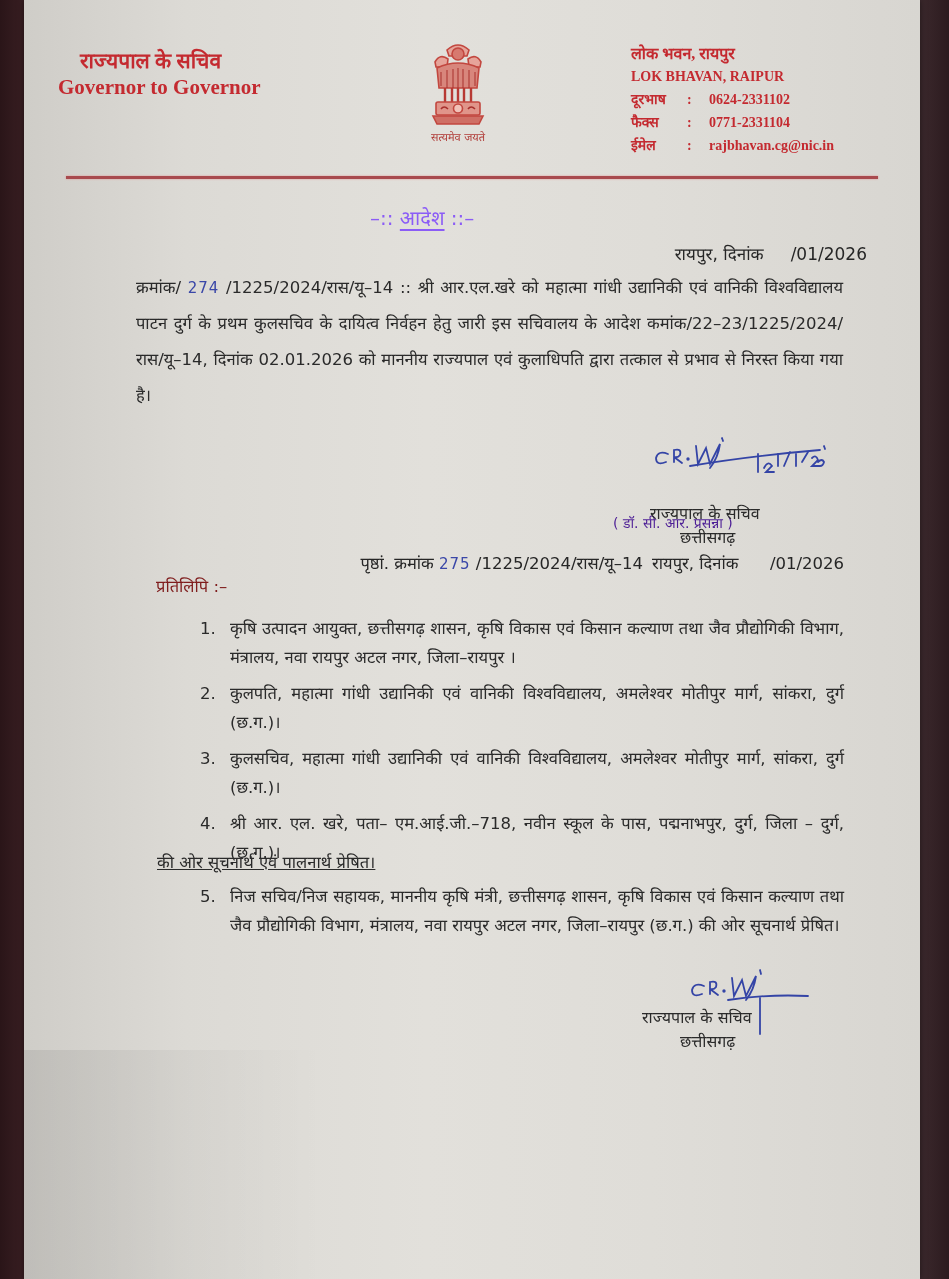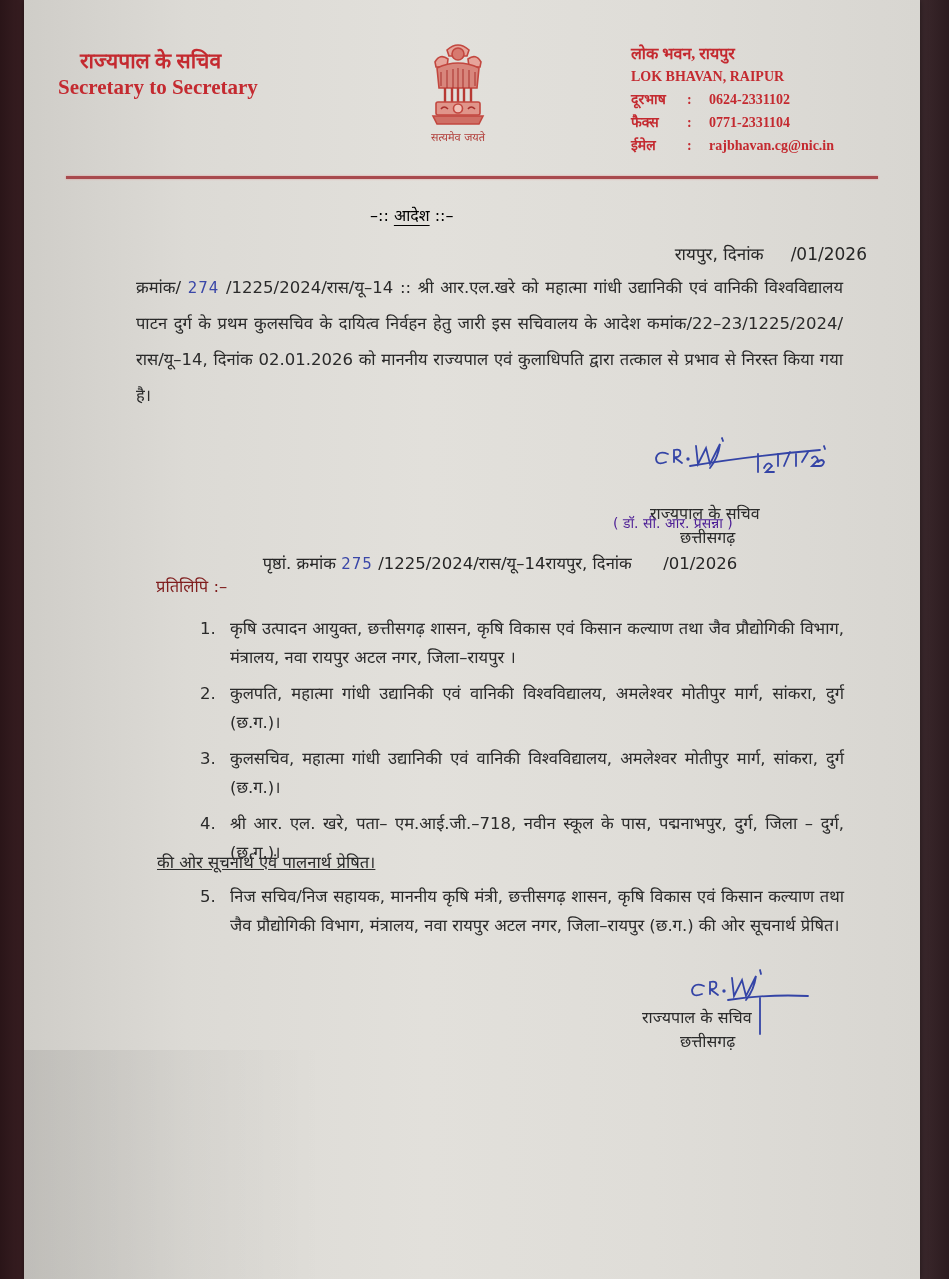--- a/index.html
+++ b/index.html
@@ -83,22 +83,22 @@
       top: 176px;
       width: 812px;
       height: 3px;
       background: #a84a4e;
       box-shadow: 0 0 2px #e38c8c;
     }
     .title {
       position: absolute;
       left: 370px;
       top: 204px;
-      font-size: 16px;
-      color: #000000;
+      font-size: 20px;
+      color: #8b5cf6;
     }
     .title .u { text-decoration: underline; text-underline-offset: 4px; }
     .dateline {
       position: absolute;
       right: 82px;
       top: 242px;
       font-size: 17px;
       color: #262626;
       white-space: pre;
     }
@@ -143,22 +143,23 @@
     }
     .sig-desig .st { padding-left: 30px; }
     .endorse {
       position: absolute;
       left: 156px;
       top: 551px;
       width: 688px;
       font-size: 16.5px;
       color: #262626;
       display: flex;
-      justify-content: center;
+      justify-content: flex-end;
       white-space: nowrap;
+      gap: 9px;
     }
     .copy-head {
       position: absolute;
       left: 156px;
       top: 574px;
       font-size: 16.5px;
       color: #7f1d1d;
     }
     .list {
       position: absolute;
@@ -234,21 +235,21 @@
 </head>
 <body>
 
 <div class="desk-left"></div>
 <div class="desk-right"></div>
 
 <div class="paper"></div>
 
 <div class="hdr-left">
   <div class="hi">राज्यपाल के सचिव</div>
-  <div class="en">Secretary to Secretary</div>
+  <div class="en">Governor to Governor</div>
 </div>
 
 <div class="emblem">
   <svg width="62" height="88" viewBox="0 0 62 88">
     <g fill="none" stroke="#c2473f" stroke-width="1.6">
 
       <path d="M20 10 q11 -10 22 0 l-2 6 h-18 z" fill="#e6a49a"></path>
       <circle cx="31" cy="14" r="6" fill="#d7796f"></circle>
       <path d="M8 22 q5 -9 13 -3 l-1 8 h-11 z" fill="#e6a49a"></path>
       <path d="M54 22 q-5 -9 -13 -3 l1 8 h11 z" fill="#e6a49a"></path>

